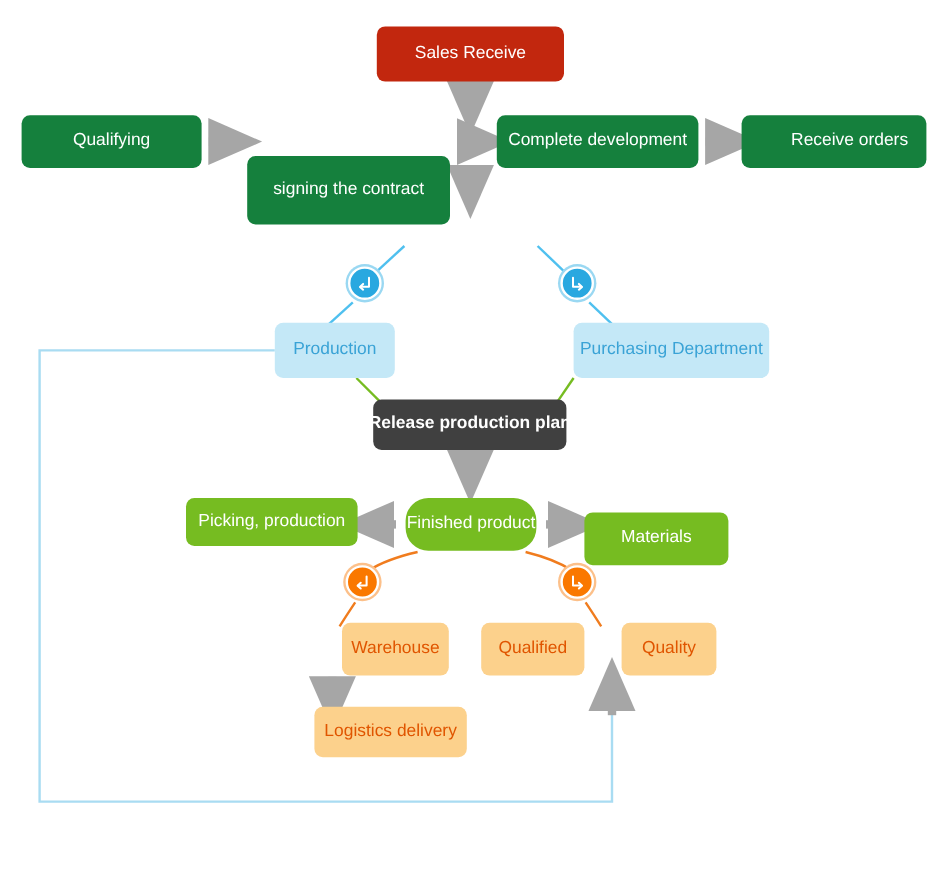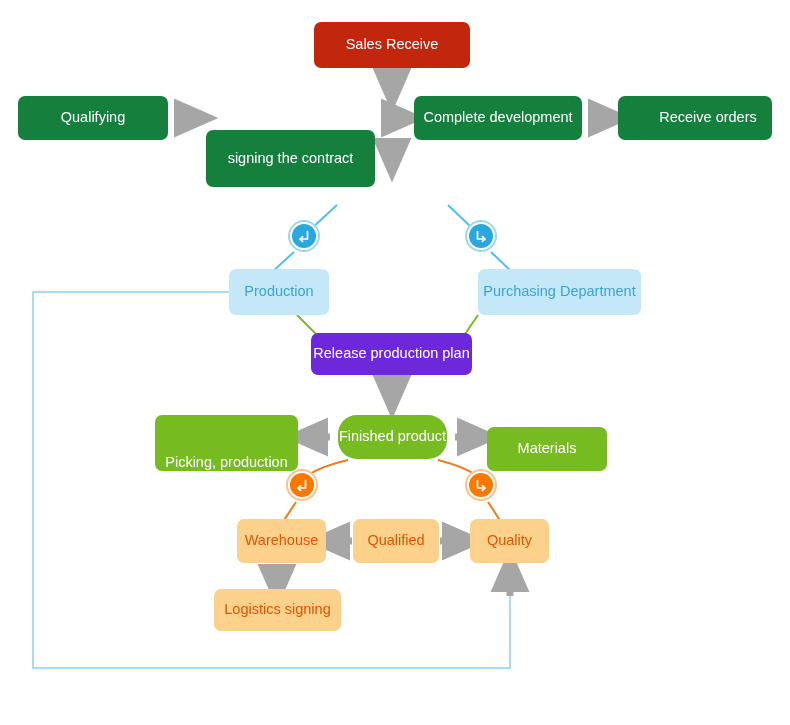--- a/index.html
+++ b/index.html
@@ -37,23 +37,23 @@
     border-radius: 7px;
     font-size: 14.5px;
     line-height: 1.2;
     padding: 0 10px;
     white-space: nowrap;
     z-index: 3;
   }
   .n-red   { background: #c2270e; color: #ffffff; }
   .n-blue  { background: #15803d; color: #ffffff; }
   .n-lblue { background: #c4e8f7; color: #3aa3d6; }
-  .n-orange{ background: #6d28d9; color: #ffffff; }
+  .n-orange{ background: #404040; color: #ffffff; font-weight: bold; }
   .n-green { background: #76bc21; color: #ffffff; }
-  .n-lorange { background: #fcd18c; color: #e05500; }
+  .n-lorange { background: #fcd18c; color: #e05500; margin-left: 48px; }
 
   .circ {
     position: absolute;
     width: 28px;
     height: 28px;
     border-radius: 50%;
     box-sizing: border-box;
     display: flex;
     align-items: center;
     justify-content: center;
@@ -198,21 +198,21 @@
   </div>
 
   <div class="node n-lblue" style="left:478px; top:269px; width:163px; height:46px;">
     <span>Purchasing Department</span>
   </div>
 
   <div class="node n-orange" style="left:311px; top:333px; width:161px; height:42px;">
     <span>Release production plan</span>
   </div>
 
-  <div class="node n-green" style="left:155px; top:415px; width:143px; height:56px;align-items:flex-end;">
+  <div class="node n-green" style="left:155px; top:415px; width:143px; height:40px;">
     <span>Picking, production</span>
   </div>
 
   <div class="node n-green" style="left:338px; top:415px; width:109px; height:44px;border-radius:19px;">
     <span>Finished product</span>
   </div>
 
   <div class="node n-green" style="left:487px; top:427px; width:120px; height:44px;">
     <span>Materials</span>
   </div>
@@ -237,16 +237,16 @@
 
   <div class="node n-lorange" style="left:353px; top:519px; width:86px; height:44px;">
     <span>Qualified</span>
   </div>
 
   <div class="node n-lorange" style="left:470px; top:519px; width:79px; height:44px;">
     <span>Quality</span>
   </div>
 
   <div class="node n-lorange" style="left:214px; top:589px; width:127px; height:42px;">
-    <span>Logistics signing</span>
+    <span>Logistics delivery</span>
   </div>
 
 </div>
 
 </body></html>

